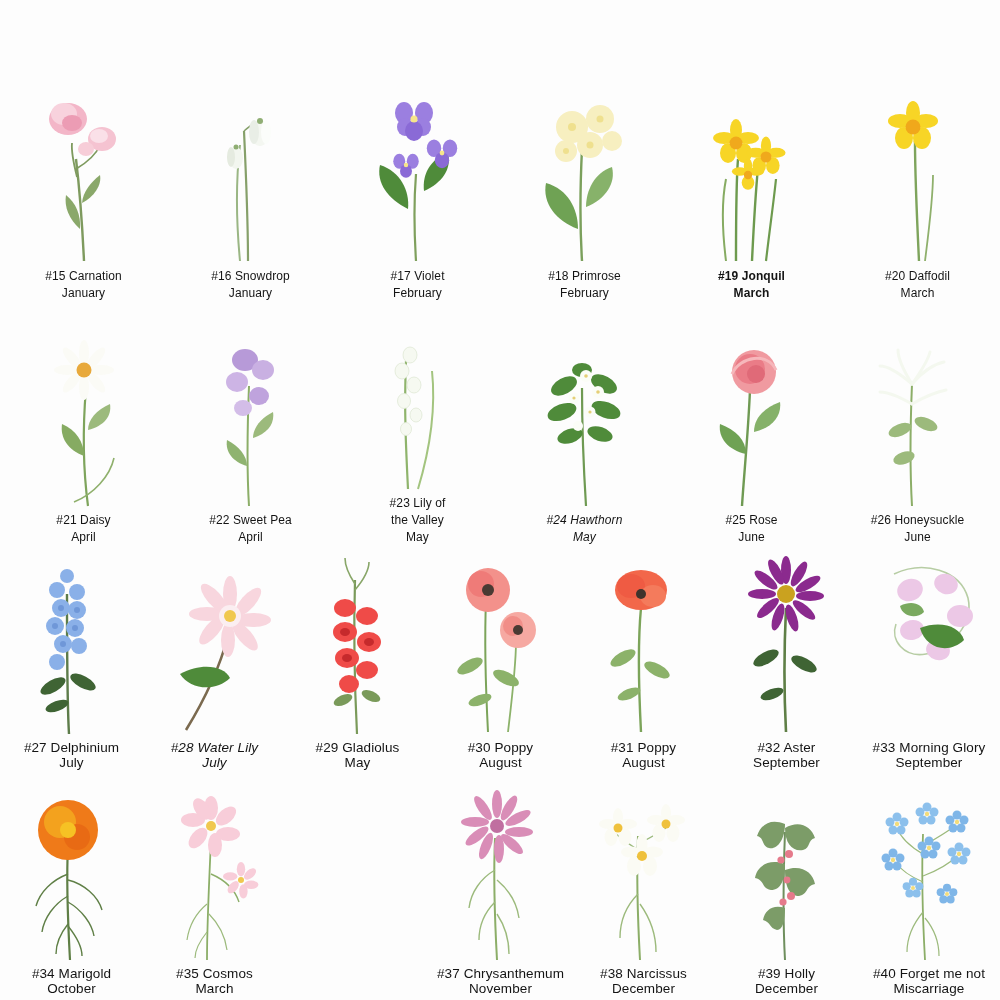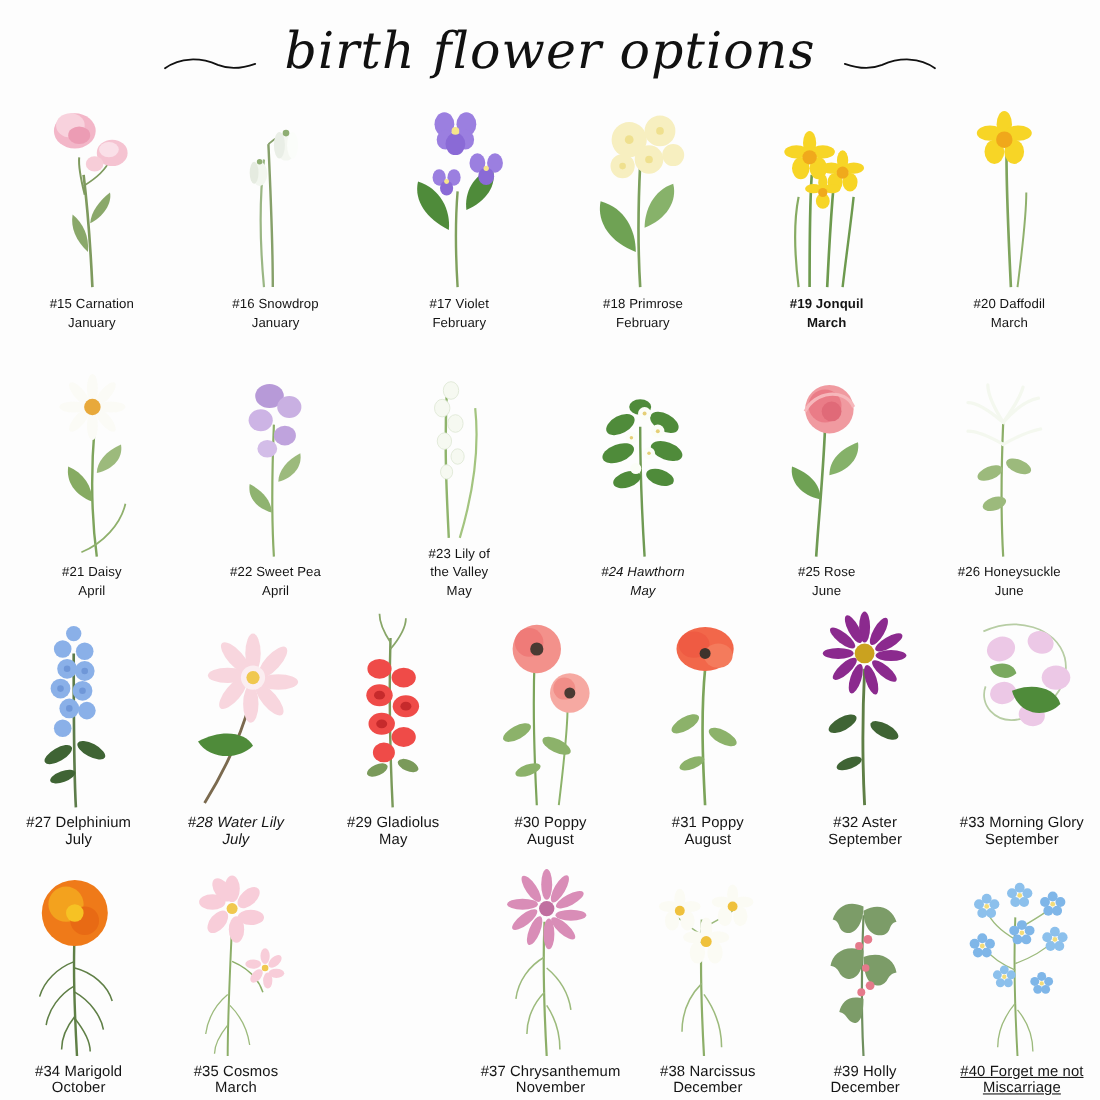--- a/index.html
+++ b/index.html
@@ -91,29 +91,20 @@
     text-align: center;
   }
 
   svg { display: block; overflow: visible; }
 </style>
 </head>
 <body>
 
 <div class="page">
 
-  <div class="title-wrap">
-    <div class="title">birth flower options</div>
-    <svg class="swirl-left" viewBox="0 0 86 18">
-      <path d="M2 12 C 16 2, 34 2, 50 9 C 60 13, 70 13, 84 8" fill="none" stroke="#111" stroke-width="1.6" stroke-linecap="round"></path>
-    </svg>
-    <svg class="swirl-right" viewBox="0 0 86 18">
-      <path d="M84 12 C 70 2, 52 2, 36 9 C 26 13, 16 13, 2 8" fill="none" stroke="#111" stroke-width="1.6" stroke-linecap="round"></path>
-    </svg>
-  </div>
 
   <div class="row" style="top:78px; height:224px;">
 
     <div class="cell" style="width:167px; height:224px;">
       <div class="art" style="height:185px;">
         <svg width="120" height="185" viewBox="0 0 120 185">
           <path d="M60 182 C 58 140, 55 105, 52 80" stroke="#7e9a5e" stroke-width="2.4" fill="none"></path>
           <path d="M56 150 C 45 140, 40 128, 42 116 C 52 124, 57 136, 56 150Z" fill="#8aa86a"></path>
           <path d="M58 124 C 70 118, 78 106, 76 96 C 66 104, 59 113, 58 124Z" fill="#8aa86a"></path>
           <path d="M53 98 C 50 86, 47 74, 48 64" stroke="#7e9a5e" stroke-width="1.8" fill="none"></path>
@@ -764,21 +755,21 @@
             <circle cx="64" cy="112" r="4"></circle>
               <circle cx="56" cy="118" r="3.6"></circle>
             <circle cx="60" cy="96" r="3.4"></circle>
           </g>
         </svg>
       </div>
       <div class="caption small">#39 Holly
 December</div>
     </div>
 
-    <div class="cell" style="width:142px; height:218px;text-decoration:underline;">
+    <div class="cell" style="width:142px; height:218px;">
       <div class="art" style="height:178px;">
         <svg width="120" height="178" viewBox="0 0 120 178">
           <path d="M56 176 C 54 140, 52 100, 54 50" stroke="#8cae68" stroke-width="1.8" fill="none"></path>
           <path d="M54 70 C 40 62, 32 54, 28 44" stroke="#9cba7c" stroke-width="1.2" fill="none"></path>
           <path d="M54 62 C 68 54, 78 48, 86 42" stroke="#9cba7c" stroke-width="1.2" fill="none"></path>
           <path d="M54 98 C 40 92, 32 86, 26 78" stroke="#9cba7c" stroke-width="1.2" fill="none"></path>
           <path d="M54 92 C 70 86, 80 80, 88 72" stroke="#9cba7c" stroke-width="1.2" fill="none"></path>
           <g>
             <g transform="translate(28,40)">
               <g fill="#8cc0ec">

